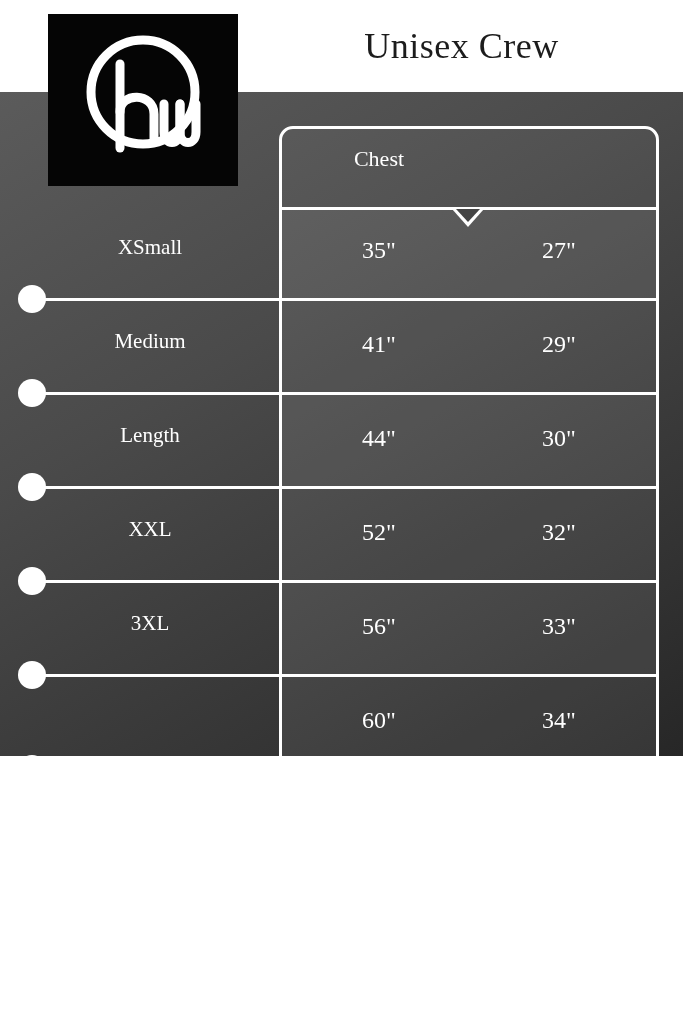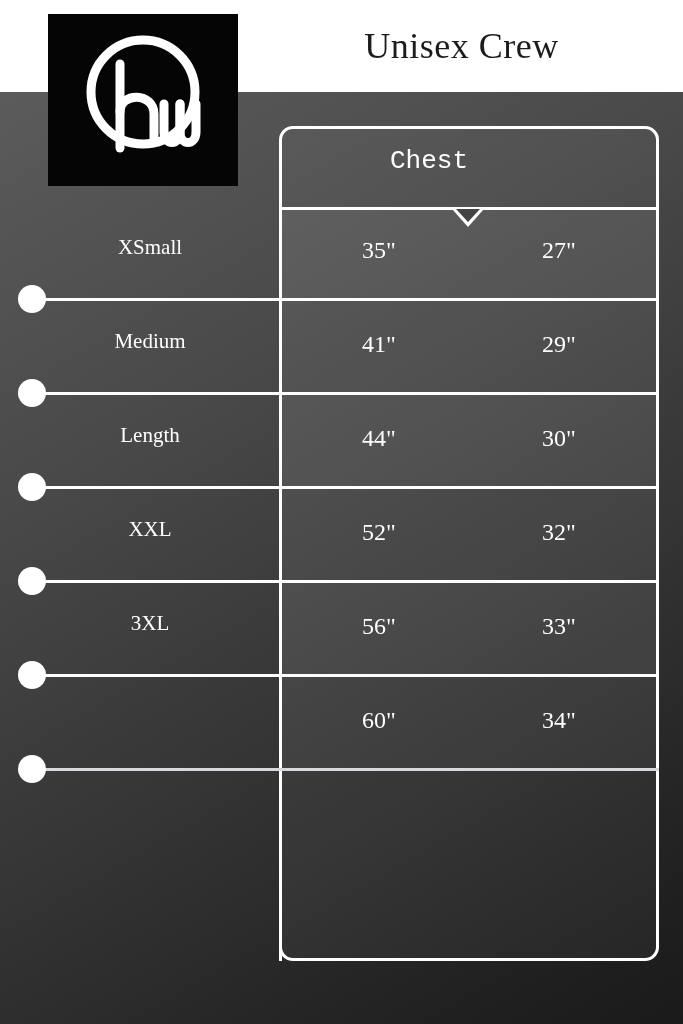--- a/index.html
+++ b/index.html
@@ -10,21 +10,21 @@
   body {
     width: 683px;
     height: 1024px;
     overflow: hidden;
     font-family: "Liberation Serif", serif;
   }
 
   #page {
     position: relative;
     width: 683px;
-    height: 1024px;
+    height: 756px;
     background: #15803d;
     overflow: hidden;
   }
 
   
   .header {
     position: absolute;
     left: 0; top: 0;
     width: 683px;
     height: 92px;
@@ -106,24 +106,23 @@
     width: 0; height: 0;
     border-left: 12px solid transparent;
     border-right: 12px solid transparent;
     border-top: 13px solid #3a3a3a;
   }
 
   
   .col-head {
     position: absolute;
     top: 146px;
-    font-size: 26px;
+    font-size: 22px;
     color: #ffffff;
-    text-align: right;
-    font-family: Liberation Mono, monospace;
+    text-align: center;
   }
   .col-head.chest  { left: 290px; width: 178px; }
   .col-head.length { left: 470px; width: 178px; }
 
   
   .v-sep {
     position: absolute;
     left: 279px;
     top: 207px;
     width: 3px;

